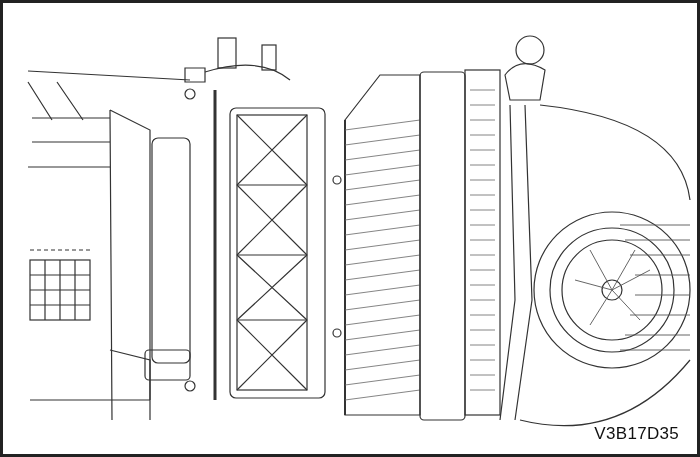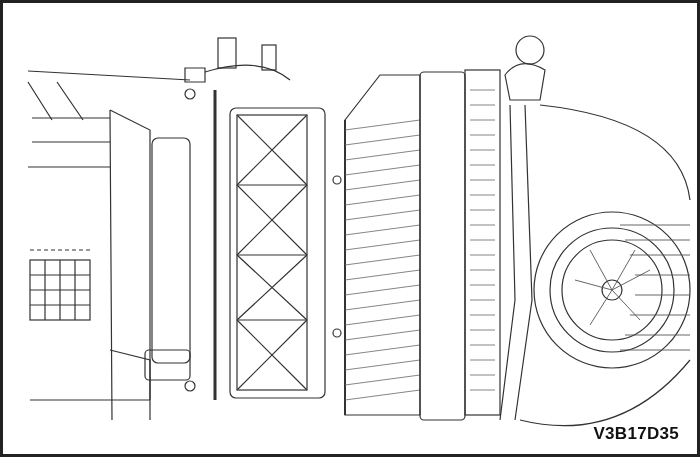--- a/index.html
+++ b/index.html
@@ -1,16 +1,16 @@
 <!DOCTYPE html>
 <html><head>
 <meta charset="utf-8">
 <style>
   html,body{margin:0;padding:0;background:#fff;}
-  .frame{position:relative;width:700px;height:457px;box-sizing:border-box;border:3px solid #222;background:#fff;overflow:hidden;font-weight:bold;}
+  .frame{position:relative;width:700px;height:457px;box-sizing:border-box;border:3px solid #222;background:#fff;overflow:hidden;}
   svg{position:absolute;left:0;top:0;}
   .label{position:absolute;right:18px;bottom:10px;font-family:"Liberation Sans",sans-serif;font-size:17px;color:#111;letter-spacing:0.3px;}
 </style>
 </head>
 <body>
 
 <div class="frame">
 <svg width="694" height="451" viewBox="3 3 694 451" fill="none" stroke="#333" stroke-width="1.2">
 
   <g>

